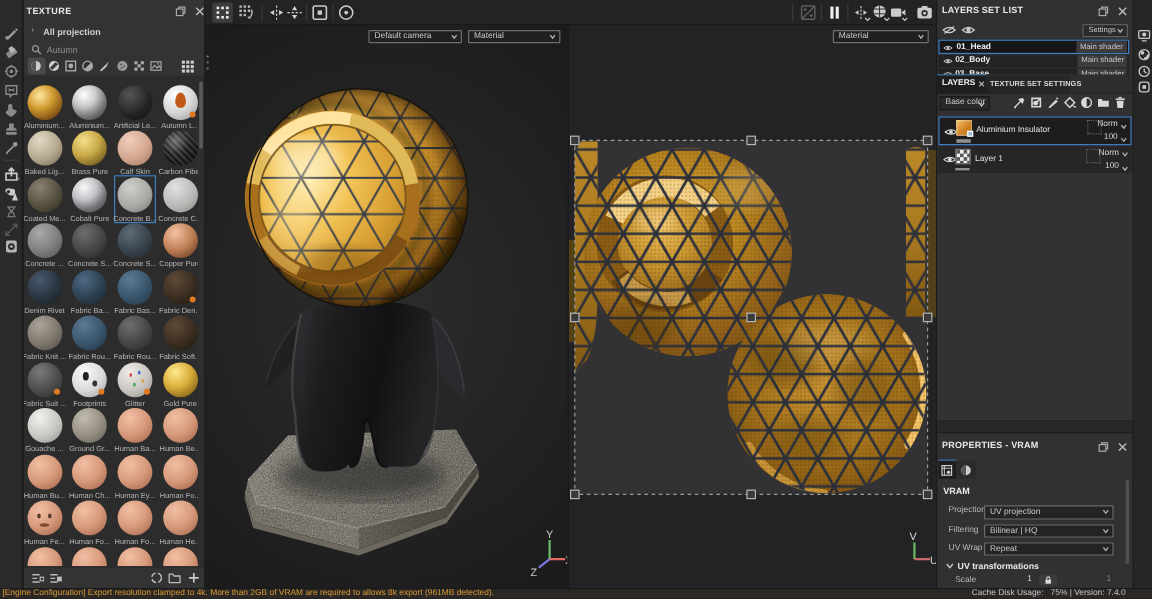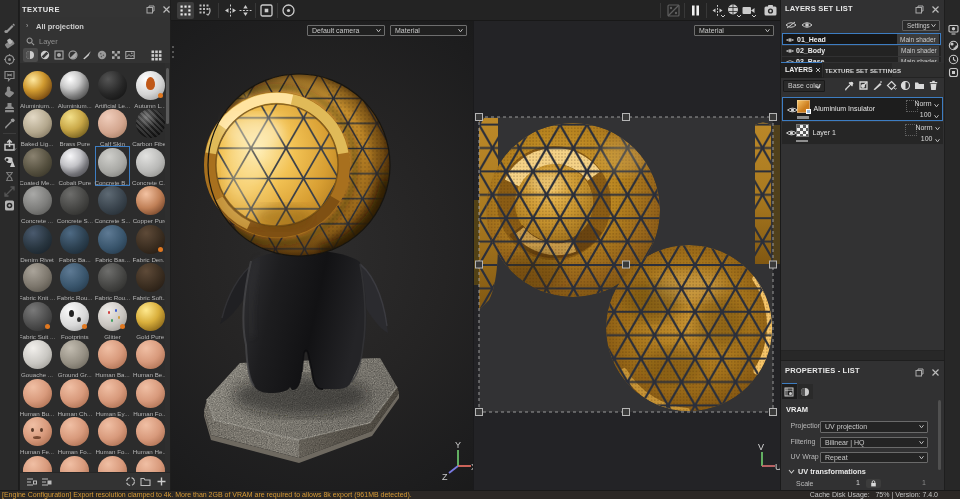--- a/index.html
+++ b/index.html
@@ -129,21 +129,21 @@
     </svg>
 <svg class="wicon" style="left:142px;top:5px" viewBox="0 0 9 9">
       <path d="M1.5 1.5 l6 6 M7.5 1.5 l-6 6" stroke="#bbb" stroke-width="1.2"></path>
     </svg>
 <div class="libchev">›</div>
     <div class="lib" style="left:16px">All projection</div>
 <svg class="wicon" style="left:5.5px;top:37px;width:9px;height:9px" viewBox="0 0 10 10">
       <circle cx="4" cy="4" r="2.8" fill="none" stroke="#999" stroke-width="1.2"></circle>
       <path d="M6.2 6.2 L9 9" stroke="#999" stroke-width="1.3"></path>
     </svg>
-<div class="search">Layer</div>
+<div class="search">Autumn</div>
 </div>
 <div class="abs" style="left:20px;top:63px;width:145px;height:409px;background:#2c2c2c;overflow:hidden">
 <div style="position:absolute;left:75.0px;top:82.5px;width:35px;height:40px;border:1px solid #3d7dc2"></div>
 <div class="sph s-goldh" style="left:2.5px;top:7.5px"></div>
 <div class="lbl" style="left:-3.5px;top:38.5px">Aluminium...</div>
 <div class="sph s-chrome" style="left:40.3px;top:7.5px"></div>
 <div class="lbl" style="left:34.3px;top:38.5px">Aluminium...</div>
 <div class="sph s-black" style="left:78.0px;top:7.5px"></div>
 <div class="lbl" style="left:72.0px;top:38.5px">Artificial Le...</div>
 <div class="sph s-leaf" style="left:115.7px;top:7.5px"></div>
@@ -792,21 +792,21 @@
       </svg>
  <div style="position:absolute;right:10px;top:13px;font-size:7px;color:#d9d9d9">100</div>
  <svg class="wicon" style="right:3px;top:15.5px;width:5px;height:5px" viewBox="0 0 5 5">
         <path d="M0.5 1.2 L2.5 3.8 L4.5 1.2" stroke="#bbb" fill="none"></path>
       </svg>
 </div>
 <div style="position:absolute;left:0;top:145px;width:164px;height:205px;background:#323233"></div>
 
 <div style="position:absolute;left:0;top:350px;width:164px;height:11px;background:#282828;border-top:1px solid #242424;border-bottom:1px solid #1e1e1e"></div>
 
-<div class="ptitle" style="left:4px;top:366px">PROPERTIES - LIST</div>
+<div class="ptitle" style="left:4px;top:366px">PROPERTIES - VRAM</div>
 <svg class="wicon" style="left:134px;top:368px" viewBox="0 0 9 9">
       <rect x="1" y="2.5" width="5.5" height="5.5" fill="none" stroke="#aaa"></rect>
       <path d="M3 2.5 V1 h5 v5 h-1.5" fill="none" stroke="#aaa"></path>
     </svg>
 <svg class="wicon" style="left:150px;top:368px" viewBox="0 0 9 9">
       <path d="M1.5 1.5 l6 6 M7.5 1.5 l-6 6" stroke="#bbb" stroke-width="1.2"></path>
     </svg>
 <div style="position:absolute;left:0.5px;top:382.5px;width:15px;height:1.5px;background:#3d7dc2"></div>
 <div style="position:absolute;left:0.5px;top:384px;width:15px;height:15px;background:#1e1e1e"></div>
 <svg class="wicon" style="left:3px;top:386.5px;width:10px;height:10px" viewBox="0 0 10 10">

